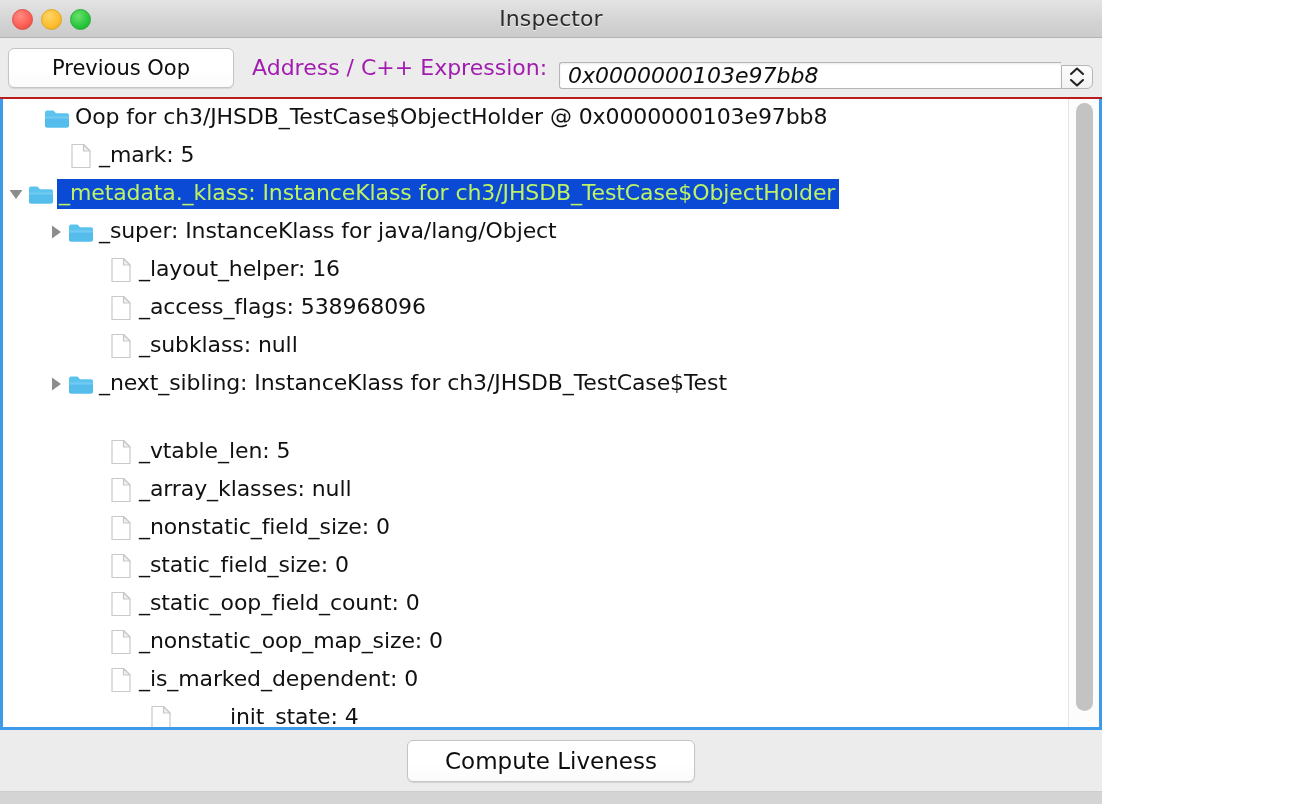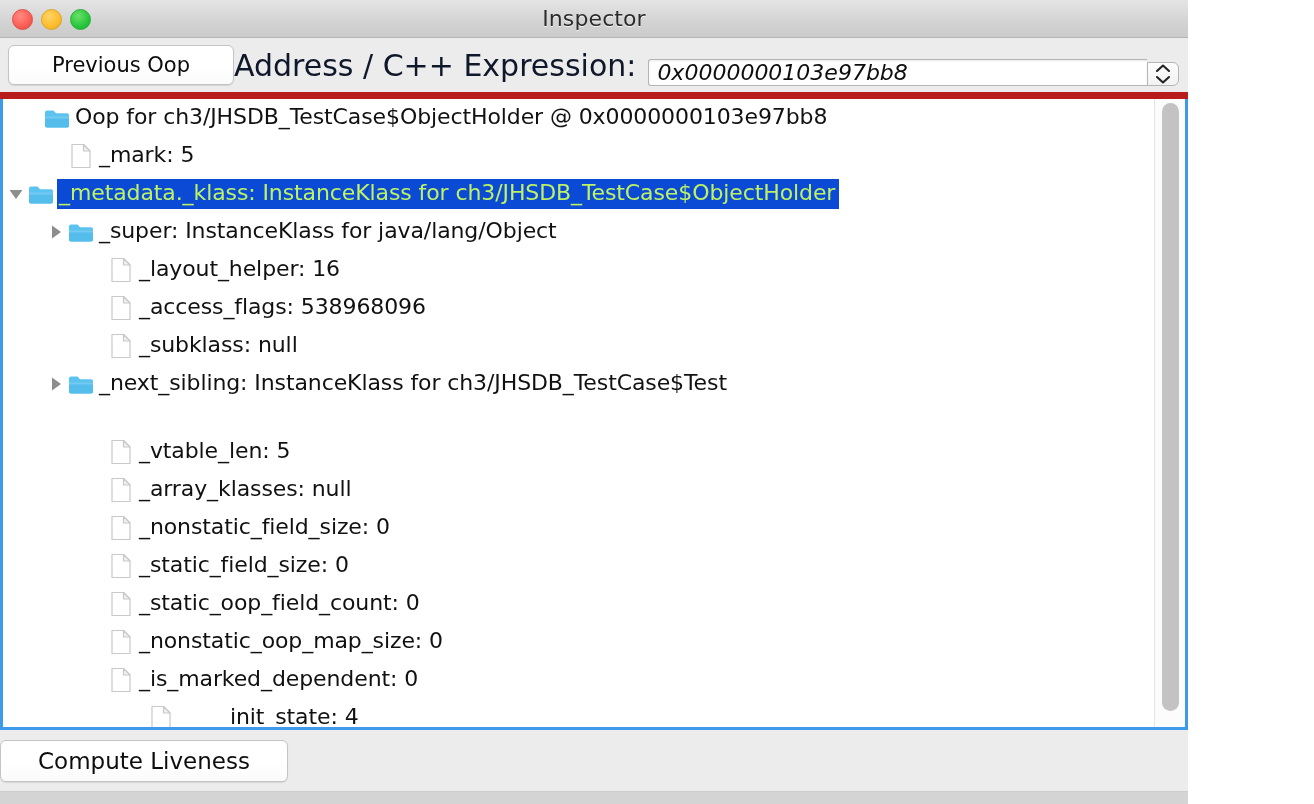--- a/index.html
+++ b/index.html
@@ -10,21 +10,21 @@
   body {
     width: 1314px;
     height: 804px;
     overflow: hidden;
     font-family: "DejaVu Sans", "Liberation Sans", sans-serif;
     -webkit-font-smoothing: antialiased;
   }
 
   .window {
     position: relative;
-    width: 1188px;
+    width: 1102px;
     height: 804px;
     background: #ececec;
     display: flex;
     flex-direction: column;
     box-sizing: border-box;
   }
 
   
   .titlebar {
     position: relative;
@@ -66,43 +66,44 @@
 
   
   .toolbar {
     height: 61px;
     flex: 0 0 61px;
     background: #ececec;
     display: flex;
     align-items: center;
     padding: 0 0 0 8px;
     box-sizing: border-box;
-    border-bottom: 7px solid #b91c1c;
+    border-bottom: 2px solid #b91c1c;
   }
   .btn {
     background: linear-gradient(to bottom, #ffffff 0%, #ffffff 52%, #fbfbfb 100%);
     border: 1px solid #c4c4c4;
     border-radius: 6px;
     box-shadow: 0 1px 1px rgba(0,0,0,0.10);
     font-size: 21px;
     color: #0d0d0d;
     font-family: "DejaVu Sans", "Liberation Sans", sans-serif;
     padding: 0 16px;
     cursor: default;
     white-space: nowrap;
   }
   .prev-oop-btn {
     height: 40px;
     line-height: 38px;
     min-width: 226px;
     text-align: center;
   }
   .addr-label {
-    font-size: 30px;
-    color: #0f172a;
+    font-size: 22px;
+    color: #a21caf;
+    margin-left: 18px;
     margin-right: 12px;
     white-space: nowrap;
   }
   .addr-wrap {
     position: relative;
     flex: 1 1 auto;
     height: 42px;
     margin-right: 9px;
     display: flex;
     align-items: flex-end;
@@ -215,20 +216,21 @@
     align-self: flex-start;
   }
 
   
   .footer {
     height: 62px;
     flex: 0 0 62px;
     background: #ececec;
     display: flex;
     align-items: center;
+    justify-content: center;
     border-bottom: 1px solid #cdcdcd;
     box-sizing: border-box;
   }
   .footer .btn {
     height: 42px;
     line-height: 40px;
     min-width: 288px;
     text-align: center;
     font-size: 23px;
   }

